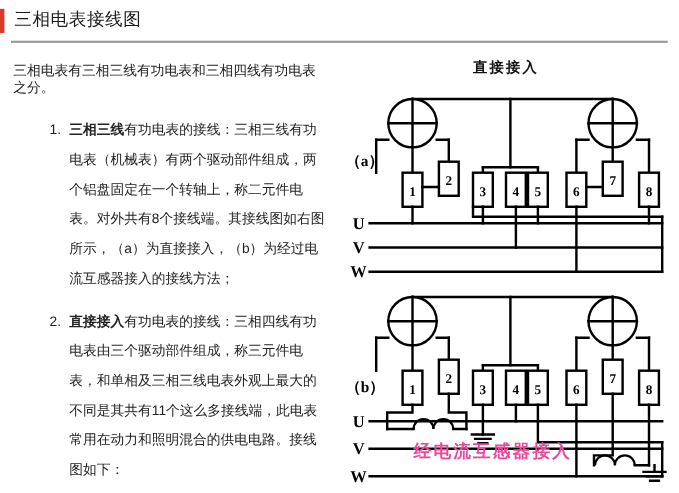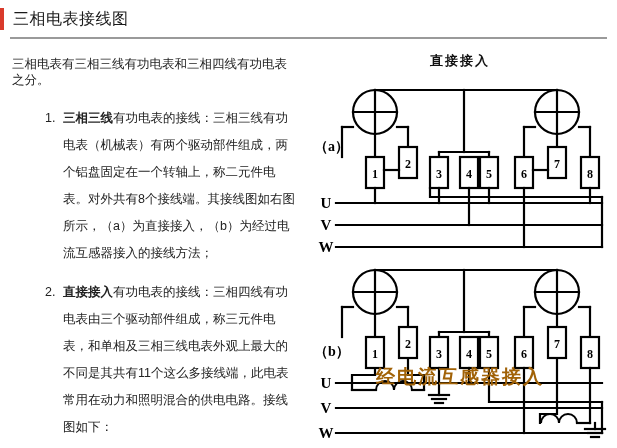--- a/index.html
+++ b/index.html
@@ -56,22 +56,22 @@
   }
   .diagram svg{display:block;}
 
   .cap-top{
     position:absolute;left:118px;top:0px;
     font-size:13px;font-weight:bold;color:#111;
     font-family:"Liberation Serif","DejaVu Serif",serif;
     letter-spacing:2px;white-space:nowrap;
   }
   .cap-bottom{
-    position:absolute;left:64px;top:312px;
-    font-size:19px;font-weight:bold;color:#a16207;
+    position:absolute;left:64px;top:348px;
+    font-size:16px;font-weight:bold;color:#ec4899;
     font-family:"Liberation Serif","DejaVu Serif",serif;
     letter-spacing:2px;white-space:nowrap;
   }
 </style>
 </head>
 <body>
 
 <div class="page">
 
   <div class="header">

